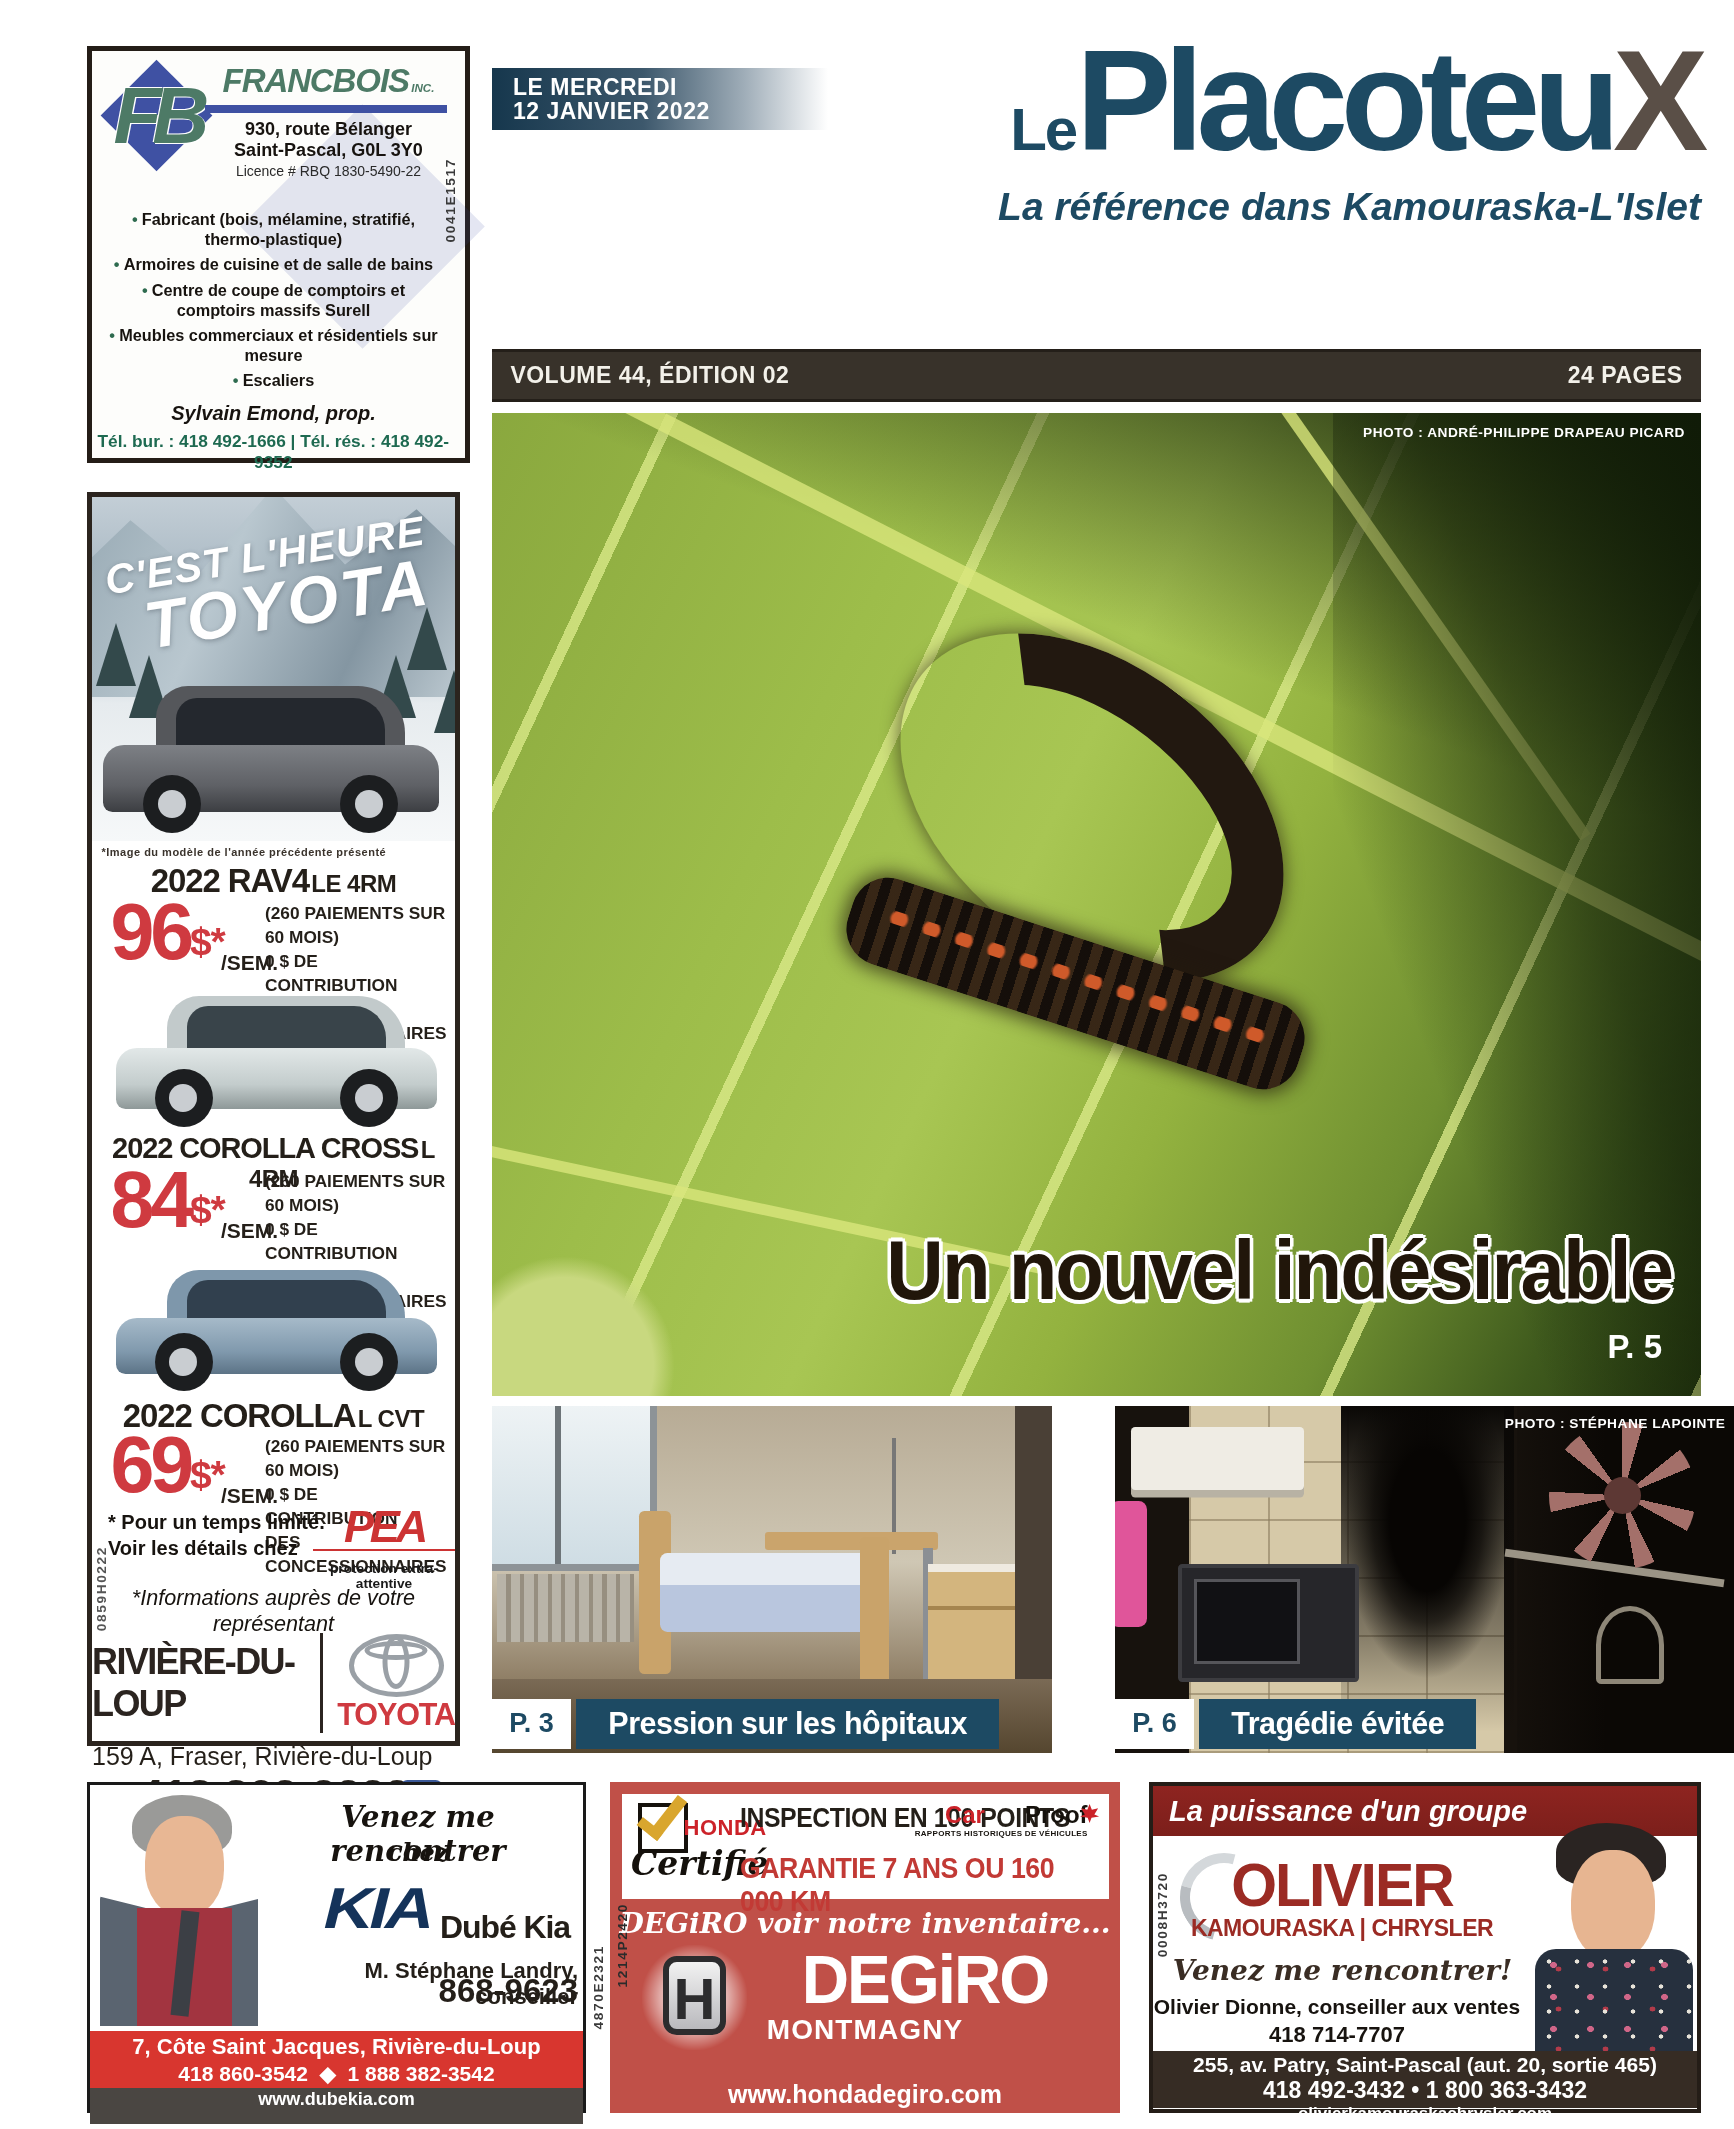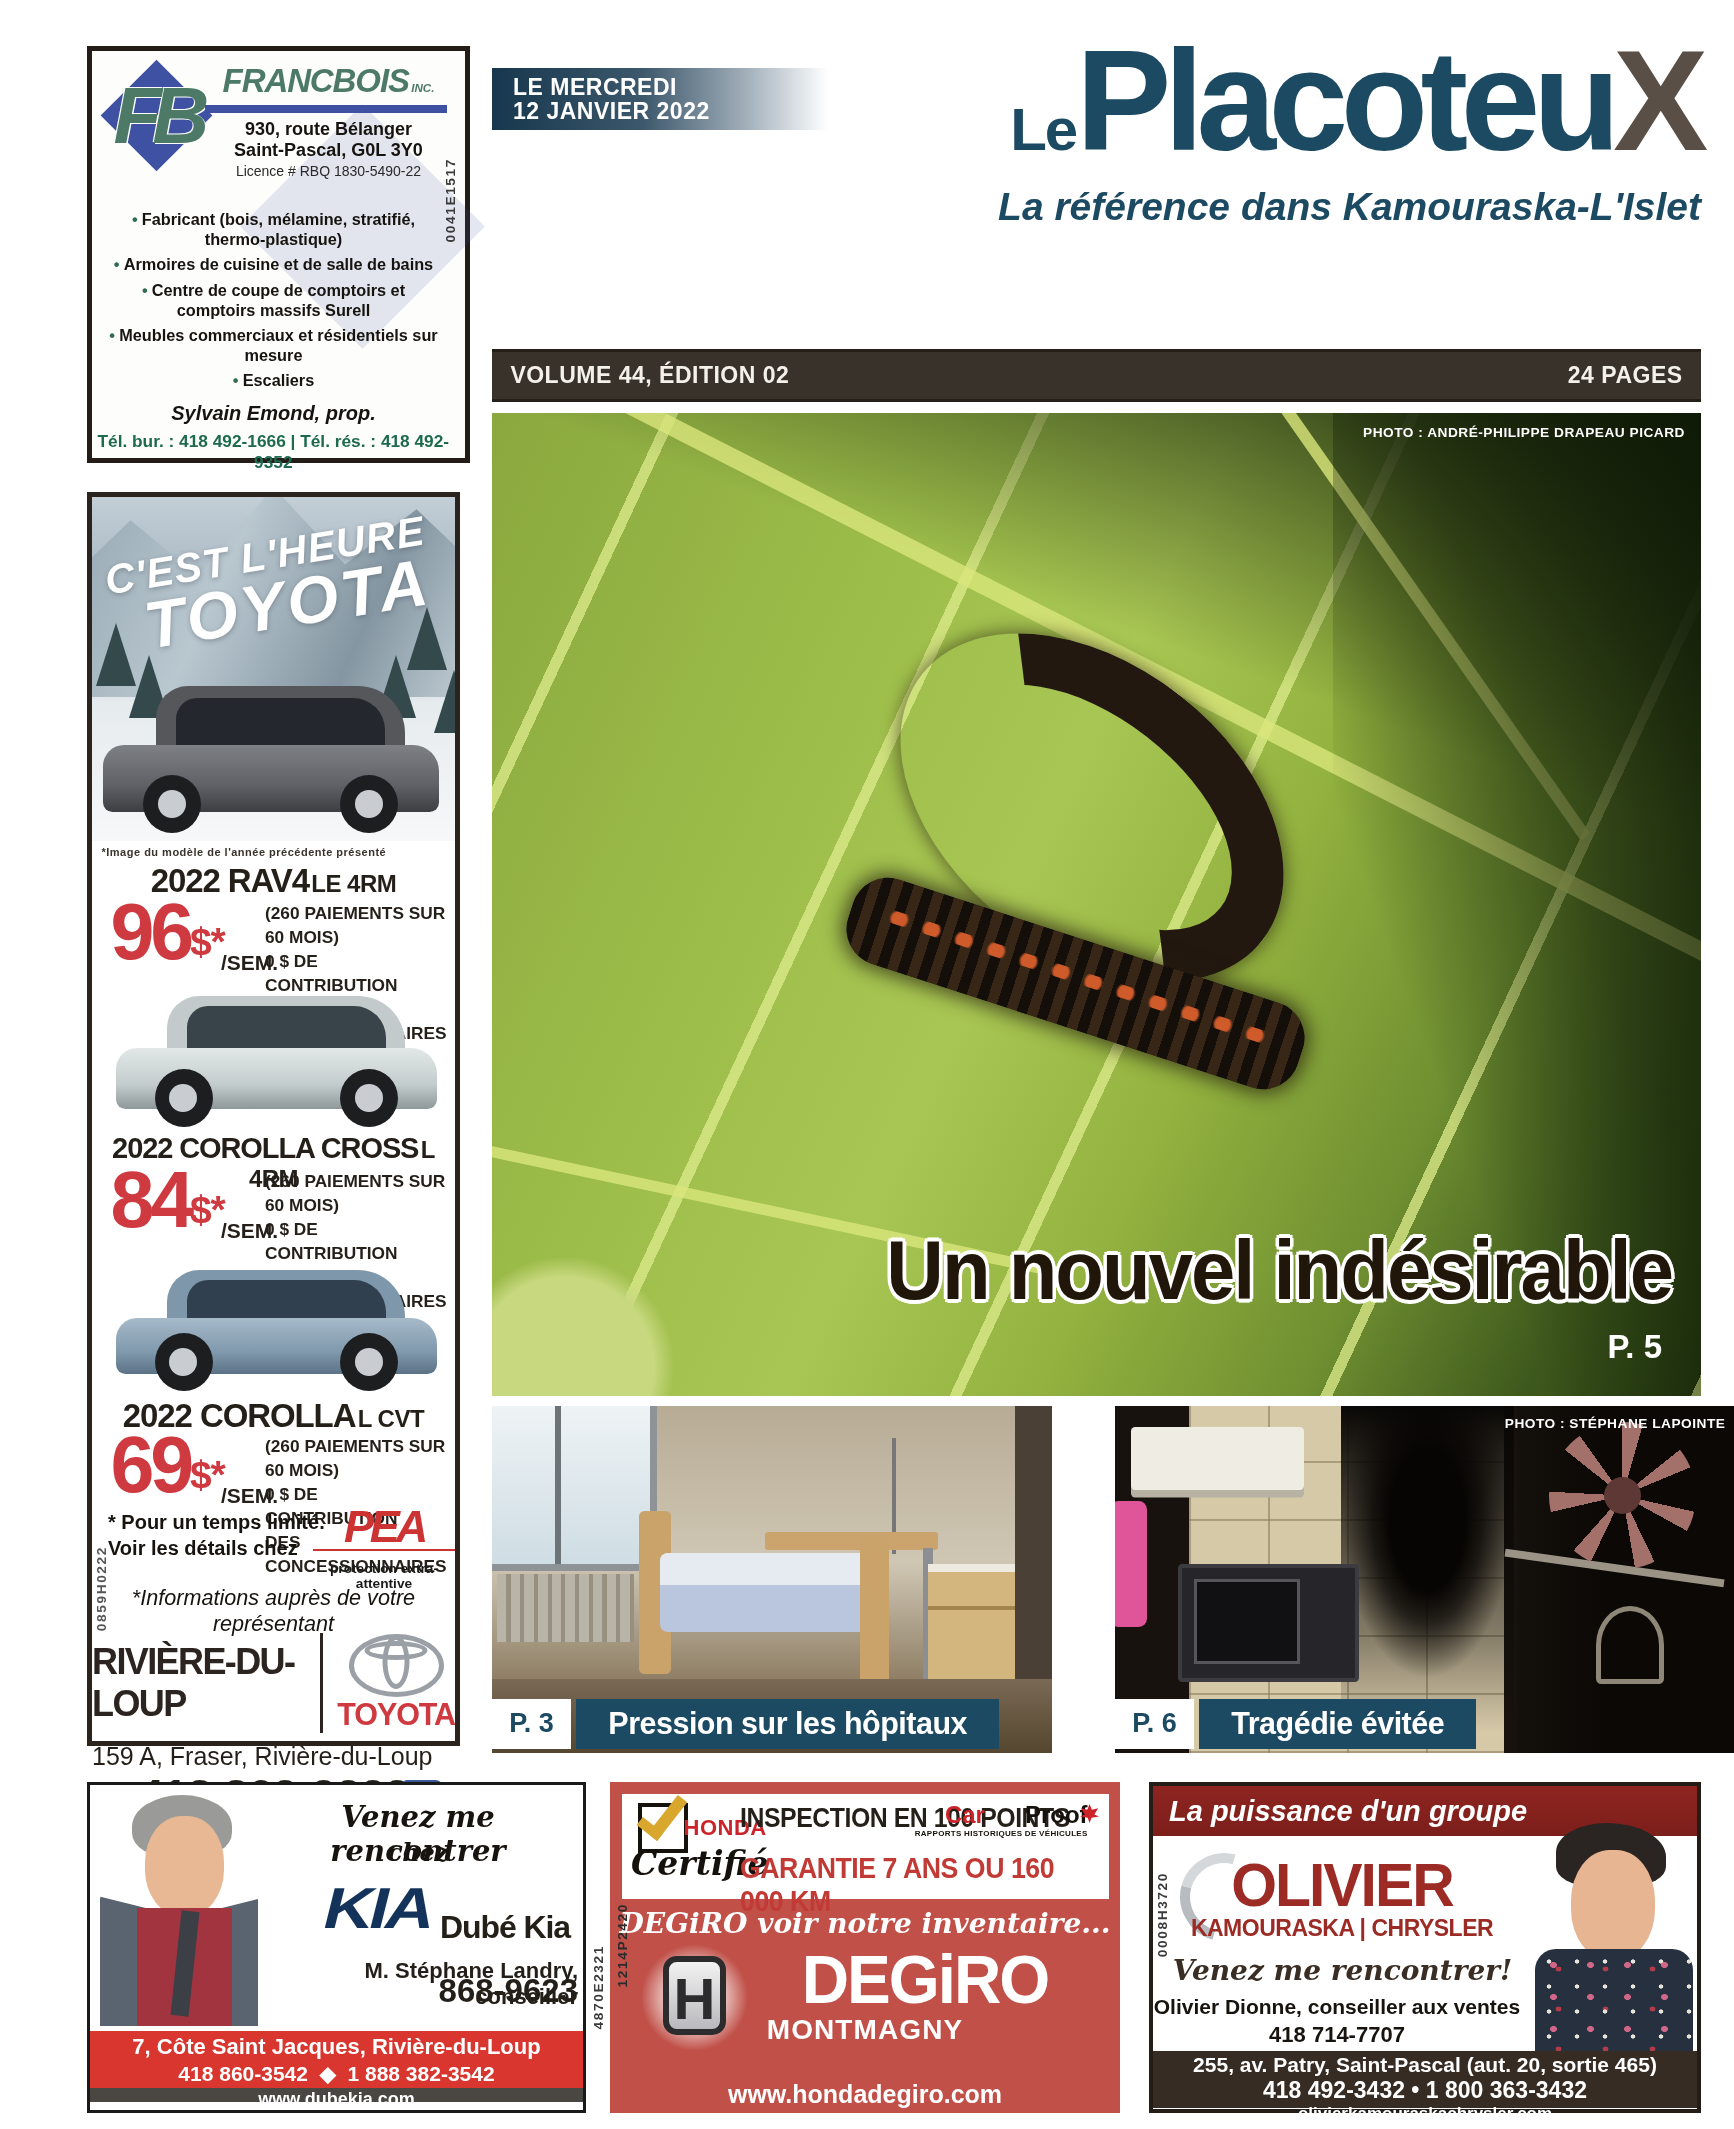--- a/index.html
+++ b/index.html
@@ -175,21 +175,21 @@
   .kia-script{left:173px;top:14.7px;width:310px;text-align:center;font-family:"DejaVu Serif",serif;font-style:italic;font-weight:700;font-size:29px;color:#17130f;}
   .kia-script2{left:173px;top:53px;width:310px;text-align:center;font-family:"DejaVu Serif",serif;font-style:italic;font-weight:700;font-size:24px;color:#17130f;}
   .kia-logo{left:184px;top:84px;width:210px;text-align:center;color:#14335a;font-weight:900;font-size:68px;
     transform:skewX(-14deg) scaleY(.85);letter-spacing:-3.2px;}
   .kia-dealer{left:336px;top:124px;width:158px;text-align:center;font-weight:800;font-size:32px;color:#241f19;letter-spacing:-1.1px;}
   .kia-contact{left:173px;top:173px;width:315px;text-align:right;font-weight:800;font-size:22px;color:#241f19;}
   .kia-phone{left:173px;top:187px;width:315px;text-align:right;font-weight:900;font-size:33px;color:#241f19;}
   .kia-redbar{left:0;top:246px;width:493px;height:57px;background:#d8362f;color:#fff;text-align:center;}
   .kia-redbar .l1{font-weight:800;font-size:22px;padding-top:3.2px;}
   .kia-redbar .l2{font-weight:800;font-size:21px;padding-top:2.1px;}
-  .kia-graybar{left:0;top:303px;width:493px;height:14px;background:#4a4642;color:#fff;text-align:center;font-weight:700;font-size:18px;line-height:22px;}
+  .kia-graybar{left:0;top:303px;width:493px;height:36px;background:#4a4642;color:#fff;text-align:center;font-weight:700;font-size:18px;line-height:22px;}
 
   
   .honda-ad{left:610px;top:1782px;width:510px;height:331px;background:#c05048;}
   .h-white{left:11.6px;top:11.6px;width:487px;height:105px;background:#fff;}
   .h-chk{position:absolute;left:16px;top:9.5px;width:42px;height:42px;border:4.7px solid #15110c;}
   .h-chk::after{content:"";position:absolute;left:7.4px;top:-18px;width:13.7px;height:39px;
     border-right:12.6px solid #d9a62e;border-bottom:10.5px solid #d9a62e;transform:rotate(38deg);}
   .h-brand{position:absolute;left:62px;top:21px;color:#cc2229;font-weight:900;font-size:22px;letter-spacing:0.5px;}
   .h-cert{position:absolute;left:9.5px;top:50px;font-family:"DejaVu Serif",serif;font-style:italic;font-weight:700;font-size:33px;color:#15110c;}
   .h-insp{position:absolute;left:118px;top:9.5px;font-weight:900;font-size:27px;letter-spacing:-0.5px;color:#241f19;transform:scaleX(.92);transform-origin:left;}

